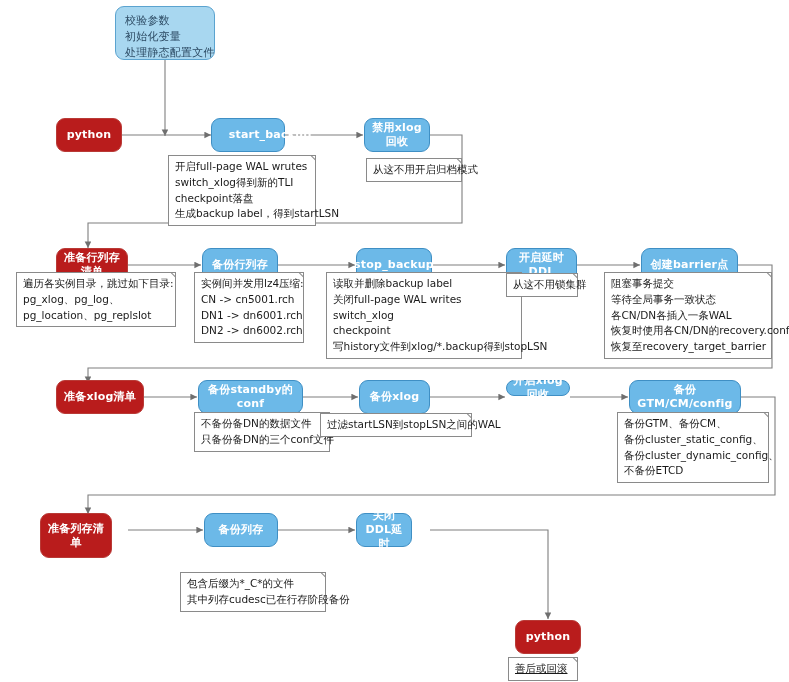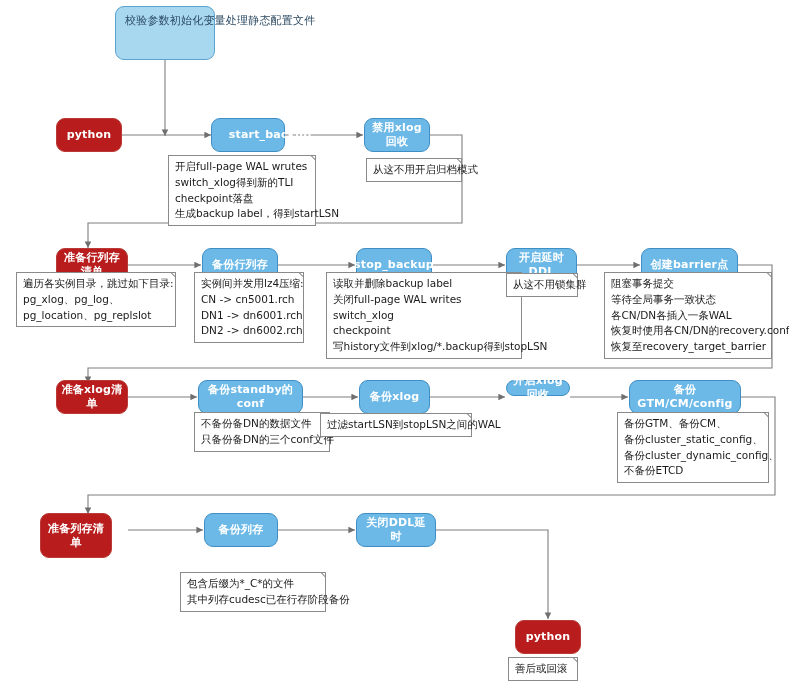--- a/index.html
+++ b/index.html
@@ -48,21 +48,21 @@
   .node.lightblue{
     background:#a8d7f0;
     border:1px solid #5ba3cf;
     color:#2c4a63;
     font-weight:normal;
     font-size:11px;
     justify-content:flex-start;
     text-align:left;
     padding:6px 9px;
     line-height:1.45;
-    flex-direction:row;
+    flex-direction:column;
     align-items:flex-start;
   }
   .node.lightblue .ln{display:block;white-space:nowrap;}
 
   
   .note{
     position:absolute;
     box-sizing:border-box;
     background:#ffffff;
     border:1px solid #8a8a8a;
@@ -197,21 +197,21 @@
 
   <div class="note" style="left:604px; top:272px; width:168px;">
     <span class="foldline"></span>
     <span class="line">阻塞事务提交</span>
     <span class="line">等待全局事务一致状态</span>
     <span class="line">各CN/DN各插入一条WAL</span>
     <span class="line">恢复时使用各CN/DN的recovery.conf</span>
     <span class="line">恢复至recovery_target_barrier</span>
   </div>
 
-  <div class="node red" style="left:56px; top:380px; width:72px; height:34px;">准备xlog清单</div>
+  <div class="node red" style="left:56px; top:380px; width:88px; height:34px;">准备xlog清单</div>
 
   <div class="node blue" style="left:198px; top:380px; width:105px; height:34px;">备份standby的conf</div>
 
   <div class="node blue" style="left:359px; top:380px; width:71px; height:34px;">备份xlog</div>
 
   <div class="node blue" style="left:506px; top:380px; width:64px; height:16px;">开启xlog回收</div>
 
   <div class="node blue" style="left:629px; top:380px; width:112px; height:34px;">备份GTM/CM/config</div>
 
   <div class="note" style="left:194px; top:412px; width:136px;">
@@ -230,28 +230,28 @@
     <span class="line">备份GTM、备份CM、</span>
     <span class="line">备份cluster_static_config、</span>
     <span class="line">备份cluster_dynamic_config、</span>
     <span class="line">不备份ETCD</span>
   </div>
 
   <div class="node red" style="left:40px; top:513px; width:72px; height:45px;font-family:Liberation Serif, serif;">准备列存清单</div>
 
   <div class="node blue" style="left:204px; top:513px; width:74px; height:34px;">备份列存</div>
 
-  <div class="node blue" style="left:356px; top:513px; width:80px; height:34px;">关闭DDL延时</div>
+  <div class="node blue" style="left:356px; top:513px; width:56px; height:34px;">关闭DDL延时</div>
 
   <div class="note" style="left:180px; top:548px; width:146px;margin-top:24px;">
     <span class="foldline"></span>
     <span class="line">包含后缀为*_C*的文件</span>
     <span class="line">其中列存cudesc已在行存阶段备份</span>
   </div>
 
   <div class="node red" style="left:515px; top:620px; width:66px; height:34px;">python</div>
 
-  <div class="note" style="left:508px; top:657px; width:70px;">
+  <div class="note" style="left:508px; top:657px; width:70px;text-decoration:underline;">
     <span class="foldline"></span>
     <span class="line">善后或回滚</span>
   </div>
 
 </div>
 
 </body></html>

